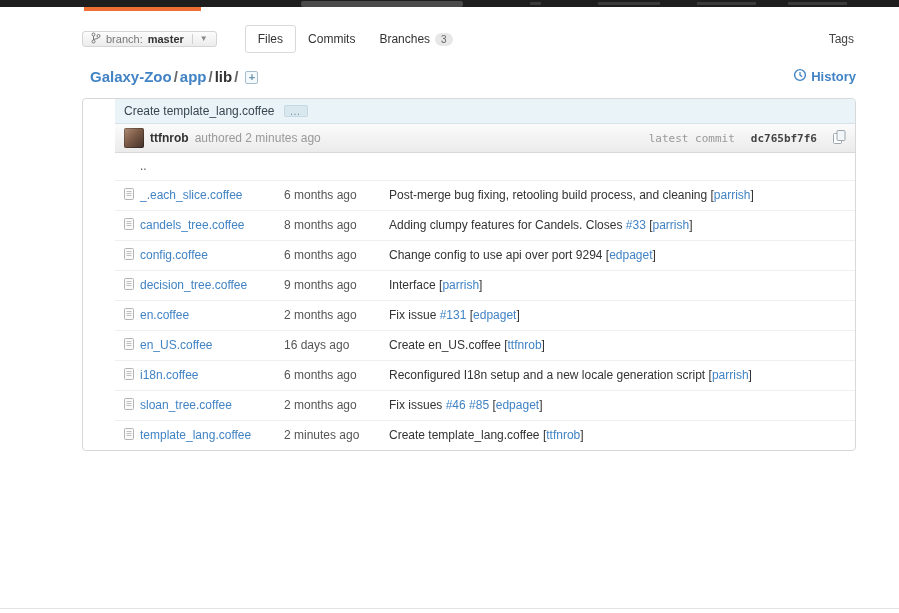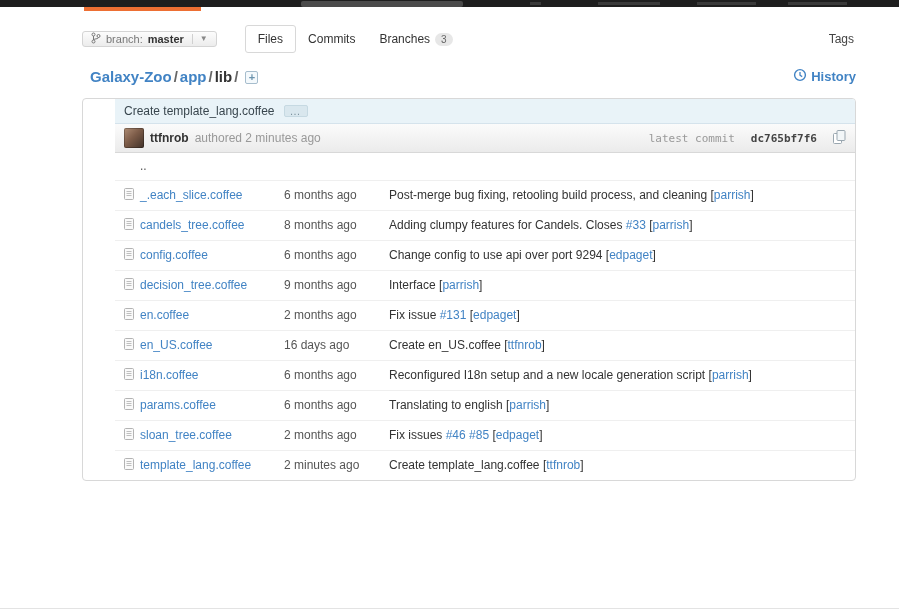--- a/index.html
+++ b/index.html
@@ -247,30 +247,20 @@
     <td class="c-name">
       <span class="file-icon"><svg width="10" height="12" viewBox="0 0 10 12">
                   <rect x="0.5" y="0.5" width="9" height="11" rx="1" fill="#fafafa" stroke="#b3b3b3"></rect>
                   <path d="M2.5 3.5h5M2.5 5.5h5M2.5 7.5h5" stroke="#bfbfbf" fill="none"></path>
                 </svg></span><a class="file-link">i18n.coffee</a>
     </td>
     <td class="c-age">6 months ago</td>
     <td class="c-msg">Reconfigured I18n setup and a new locale generation script [<a class="msg-link">parrish</a>]</td>
   </tr>
 
-  <tr>
-    <td class="c-name">
-      <span class="file-icon"><svg width="10" height="12" viewBox="0 0 10 12">
-                  <rect x="0.5" y="0.5" width="9" height="11" rx="1" fill="#fafafa" stroke="#b3b3b3"></rect>
-                  <path d="M2.5 3.5h5M2.5 5.5h5M2.5 7.5h5" stroke="#bfbfbf" fill="none"></path>
-                </svg></span><a class="file-link">params.coffee</a>
-    </td>
-    <td class="c-age">6 months ago</td>
-    <td class="c-msg">Translating to english [<a class="msg-link">parrish</a>]</td>
-  </tr>
 
 
   <tr>
     <td class="c-name">
       <span class="file-icon"><svg width="10" height="12" viewBox="0 0 10 12">
                   <rect x="0.5" y="0.5" width="9" height="11" rx="1" fill="#fafafa" stroke="#b3b3b3"></rect>
                   <path d="M2.5 3.5h5M2.5 5.5h5M2.5 7.5h5" stroke="#bfbfbf" fill="none"></path>
                 </svg></span><a class="file-link">sloan_tree.coffee</a>
     </td>
     <td class="c-age">2 months ago</td>

